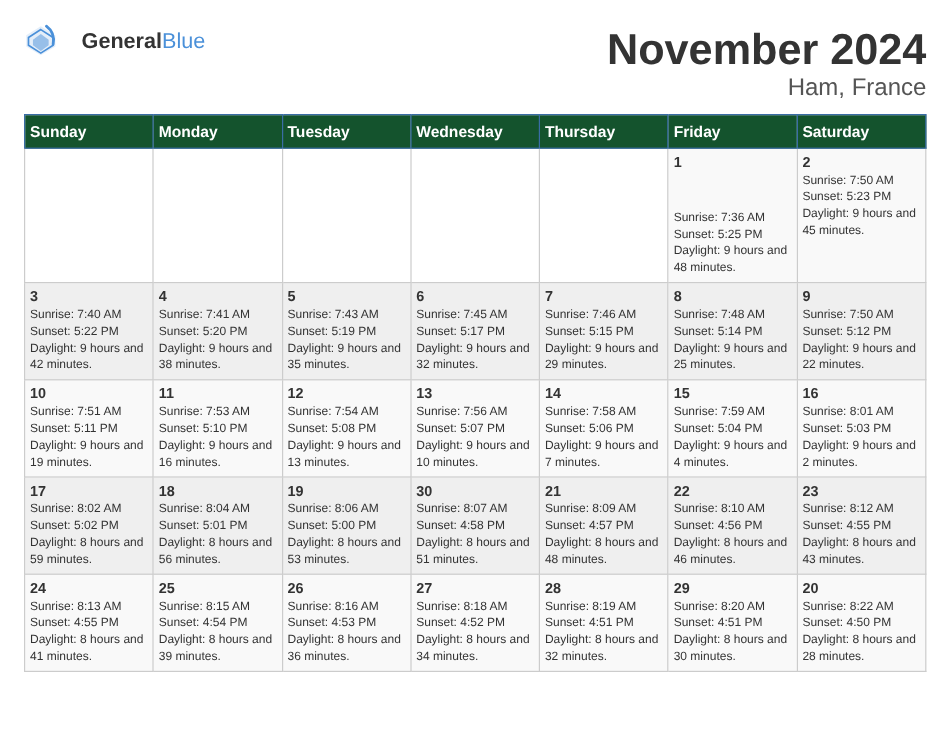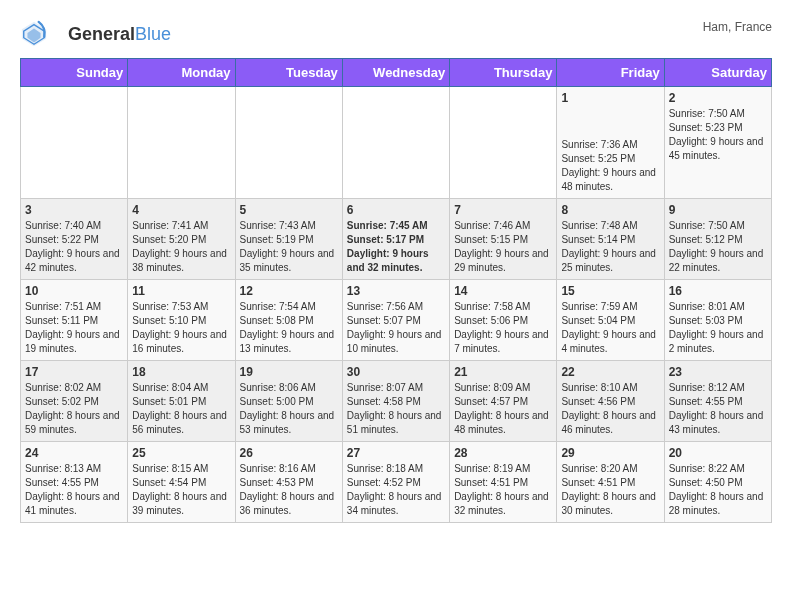--- a/index.html
+++ b/index.html
@@ -37,35 +37,35 @@
     }
     .title-area {
       text-align: right;
     }
     .month-title {
       font-size: 36px;
       font-weight: bold;
       color: #333;
     }
     .location-title {
-      font-size: 12px;
+      font-size: 20px;
       color: #555;
     }
     table {
       width: 100%;
       border-collapse: collapse;
       table-layout: fixed;
     }
     thead tr th {
-      background-color: #8b5cf6;
+      background-color: #14532d;
       color: #fff;
       padding: 6px 4px;
       font-size: 13px;
       font-weight: bold;
-      text-align: right;
+      text-align: left;
       border: 1px solid #3a6da5;
     }
     tbody tr td {
       border: 1px solid #ccc;
       vertical-align: top;
       padding: 4px;
       font-size: 10.5px;
       color: #333;
       height: 80px;
       background: #fff;
@@ -102,20 +102,21 @@
       <path d="M20,2 Q28,8 26,18" fill="none" stroke="#4a90d9" stroke-width="2.5" stroke-linecap="round"></path>
     </svg>
     <div>
       <div style="display:flex; align-items:baseline; gap:0;">
         <span class="logo-text-general">General</span>
         <span class="logo-text-blue">Blue</span>
       </div>
     </div>
   </div>
   <div class="title-area">
+    <div class="month-title">November 2024</div>
     <div class="location-title">Ham, France</div>
   </div>
 </div>
 
 <table>
   <thead>
     <tr>
 
     <th>Sunday</th>
         <th>Monday</th>
@@ -161,21 +162,21 @@
 Daylight: 9 hours and 38 minutes.</div>
         </td>
         <td>
           <div class="day-number">5</div>
           <div class="day-info" style="white-space: pre-line;">Sunrise: 7:43 AM
 Sunset: 5:19 PM
 Daylight: 9 hours and 35 minutes.</div>
         </td>
         <td>
           <div class="day-number">6</div>
-          <div class="day-info" style="white-space: pre-line; font-weight: bold;">Sunrise: 7:45 AM
+          <div class="day-info" style="white-space: pre-line;">Sunrise: 7:45 AM
 Sunset: 5:17 PM
 Daylight: 9 hours and 32 minutes.</div>
         </td>
         <td>
           <div class="day-number">7</div>
           <div class="day-info" style="white-space: pre-line;">Sunrise: 7:46 AM
 Sunset: 5:15 PM
 Daylight: 9 hours and 29 minutes.</div>
         </td>
         <td>

